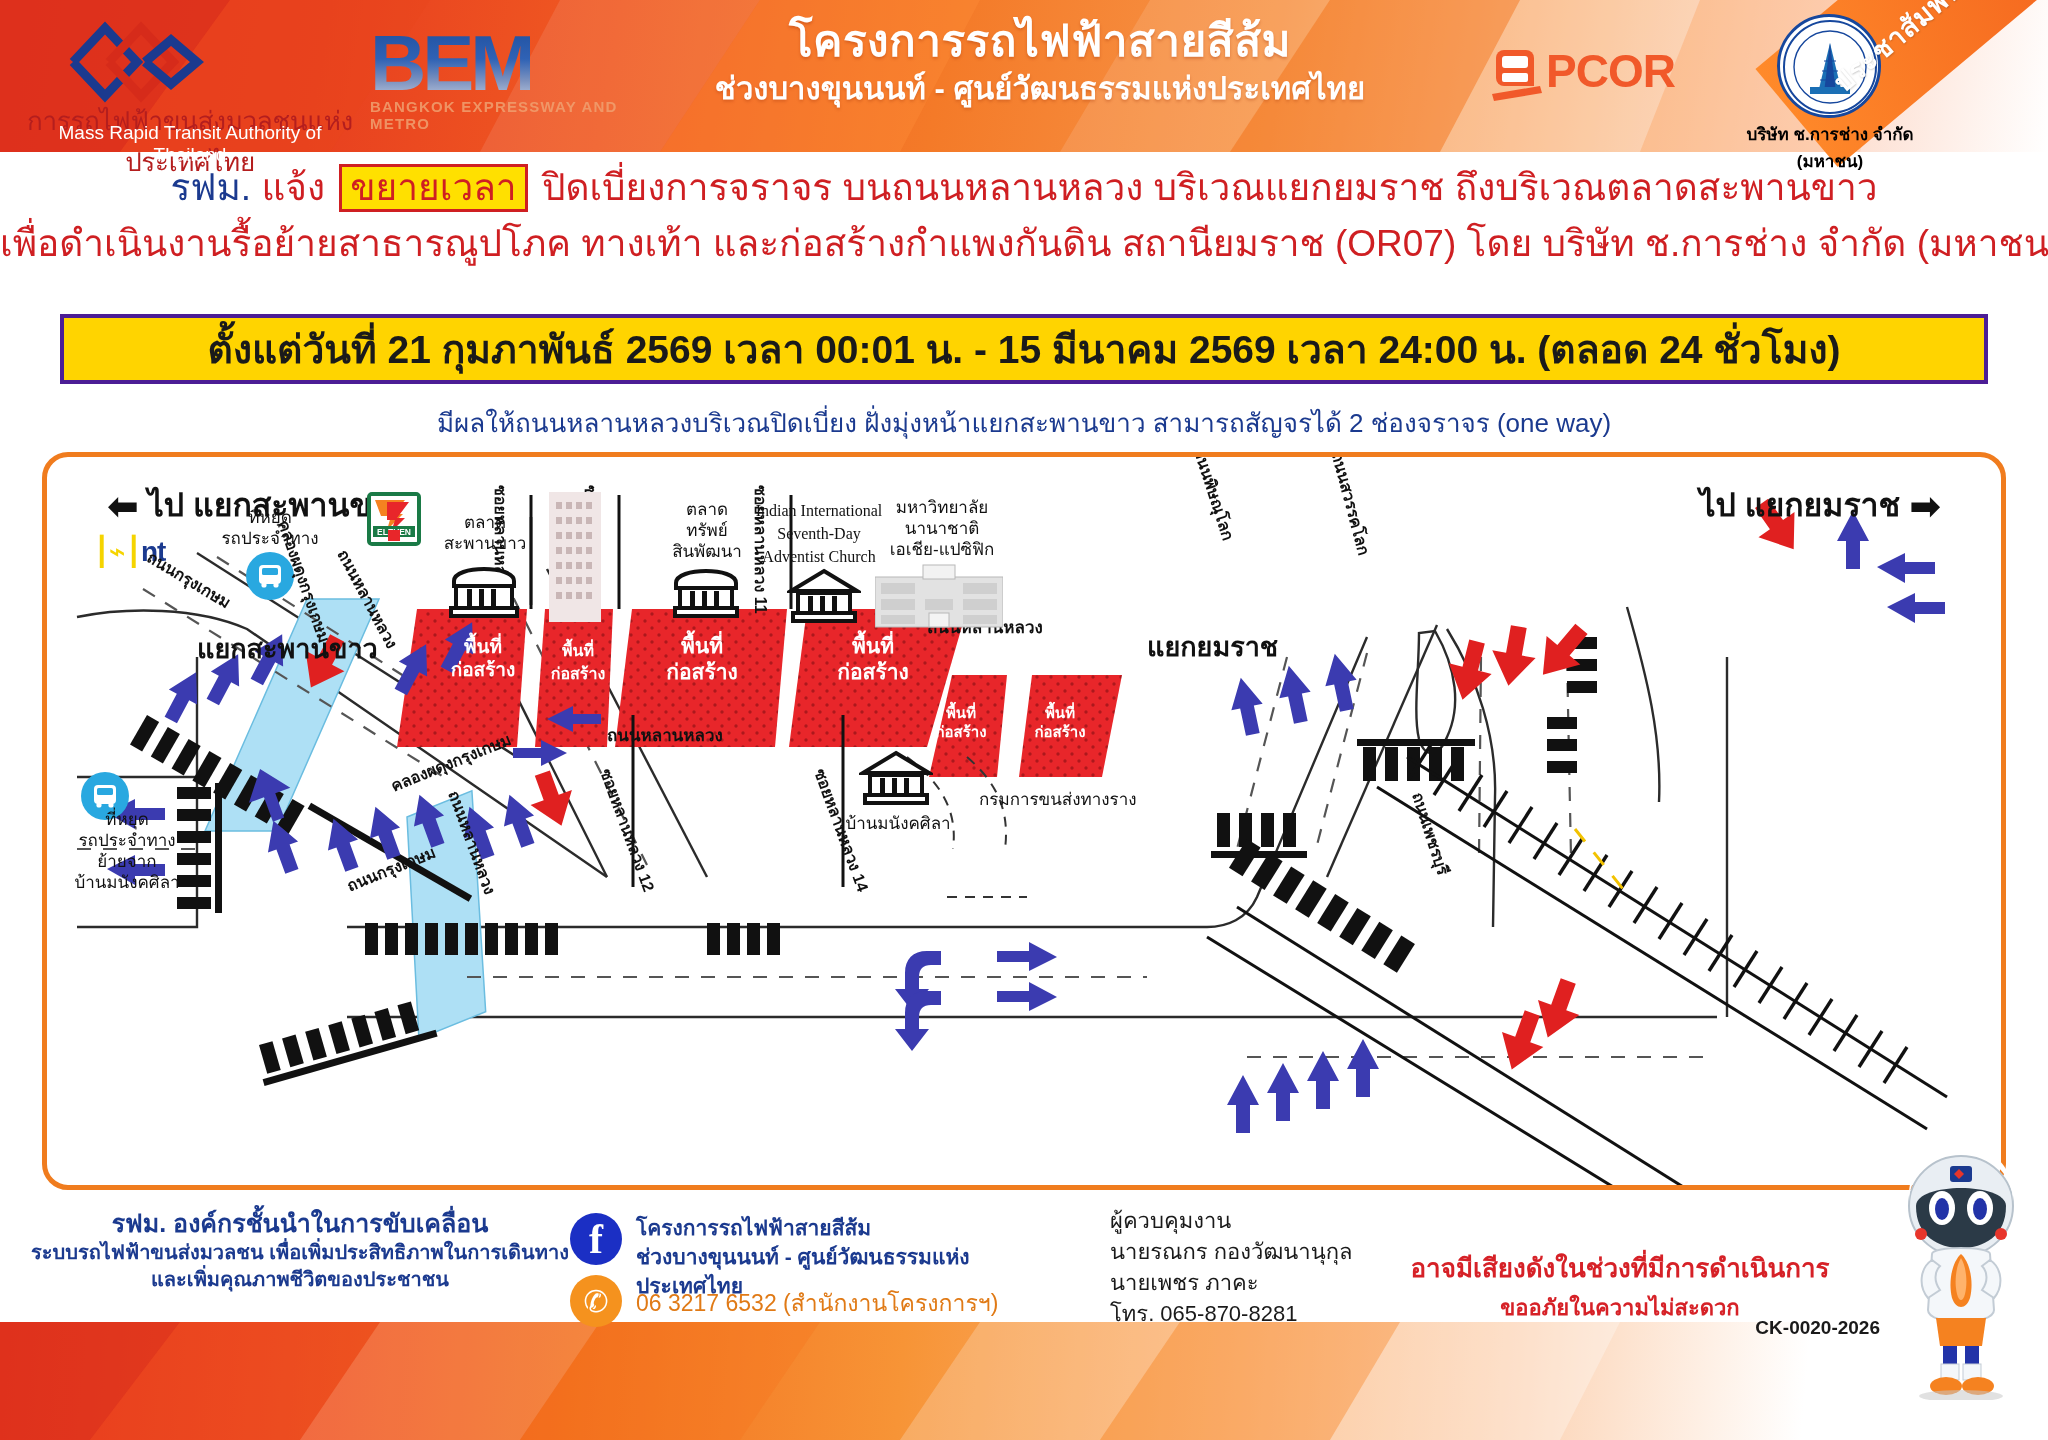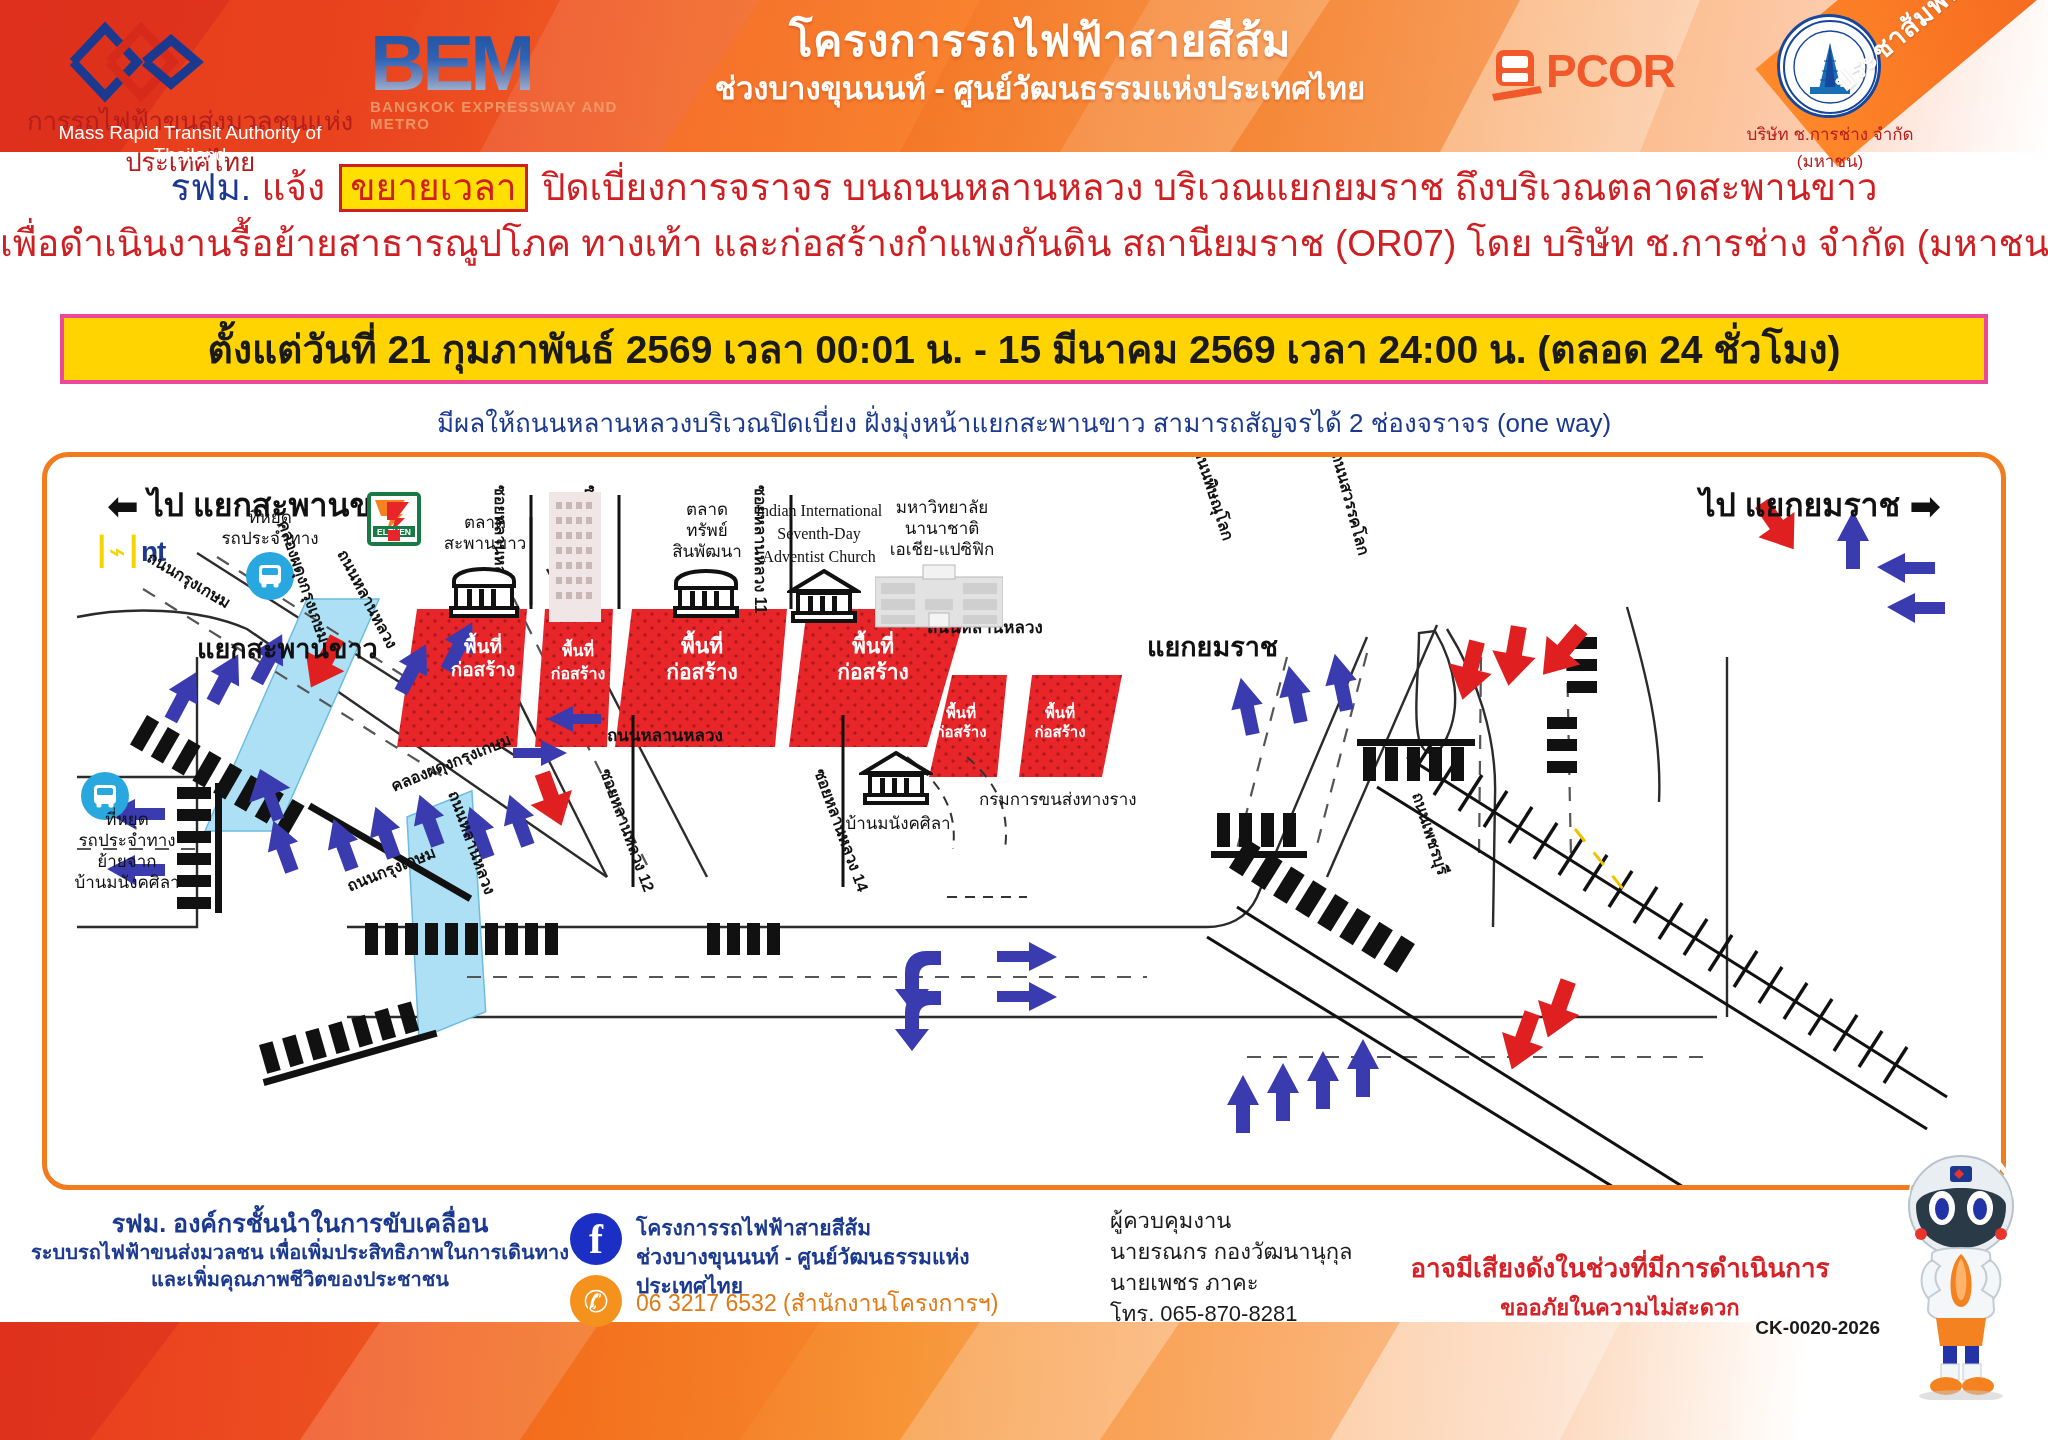--- a/index.html
+++ b/index.html
@@ -93,37 +93,37 @@
   }
 
   .ck-logo { position:absolute; left:1735px; top:14px; width:190px; height:128px; }
   .ck-seal {
     position:absolute; left:42px; top:0; width:104px; height:104px;
     border:3px solid #16479d; border-radius:50%;
     background:#ffffff; overflow:hidden;
   }
   .ck-name {
     position:absolute; left:0; top:106px; width:190px; text-align:center;
-    color:#b91c1c; font-size:17px; font-weight:normal;
+    color:#000000; font-size:17px; font-weight:bold;
   }
 
   
   .announce { position:absolute; left:0; top:160px; width:2048px; z-index:5; text-align:center; }
   .ann-line {
     font-size:37px; font-weight:normal; color:#cf1f22; line-height:56px; white-space:nowrap;
   }
   .ann-line .blue { color:#1b3a8f; }
   .hl {
     background:#ffe000; color:#cf1f22; border:3px solid #cf1f22;
     padding:0 8px; margin:0 4px; display:inline-block; line-height:42px;
   }
 
   .date-banner {
     position:absolute; left:60px; top:314px; width:1928px; height:70px;
-    background:#ffd400; border:4px solid #ec4899;
+    background:#ffd400; border:4px solid #4c1d95;
     display:flex; align-items:center; justify-content:center;
     z-index:5;
     text-align:center;
   }
   .date-banner span { font-size:39px; font-weight:bold; color:#1a1a1a; }
 
   .oneway {
     position:absolute; left:0; top:402px; width:2048px; text-align:center; z-index:5;
     font-size:26px; color:#1b3a8f;
   }

